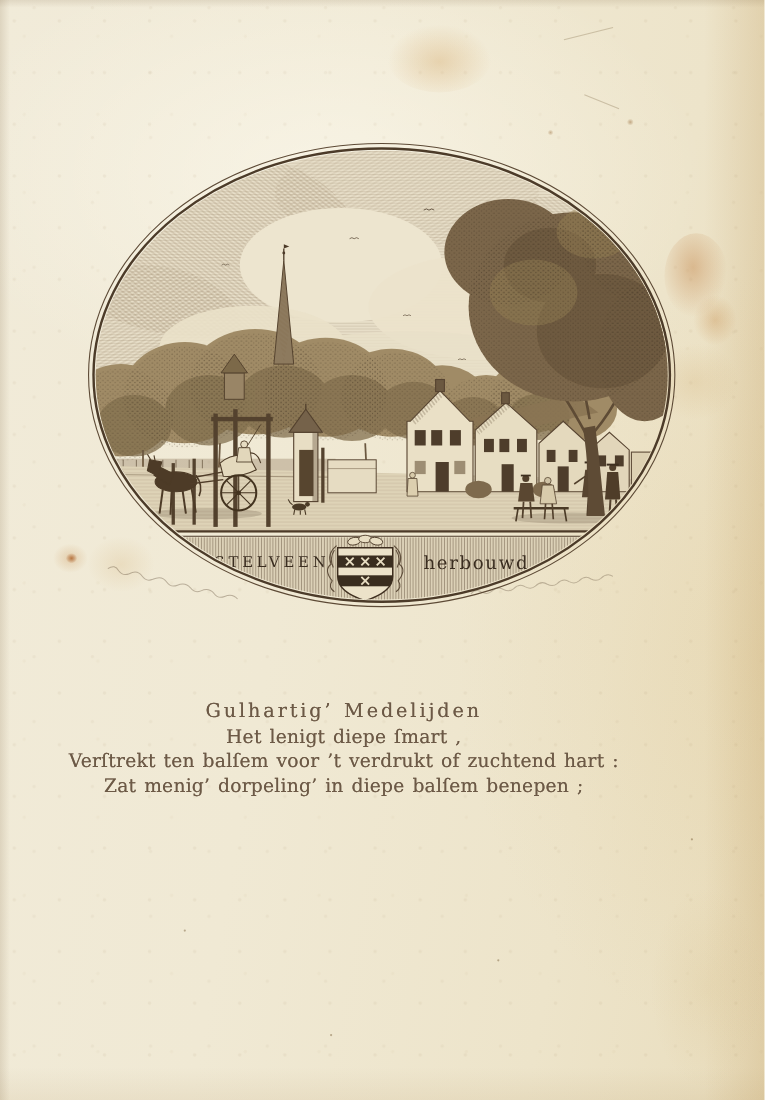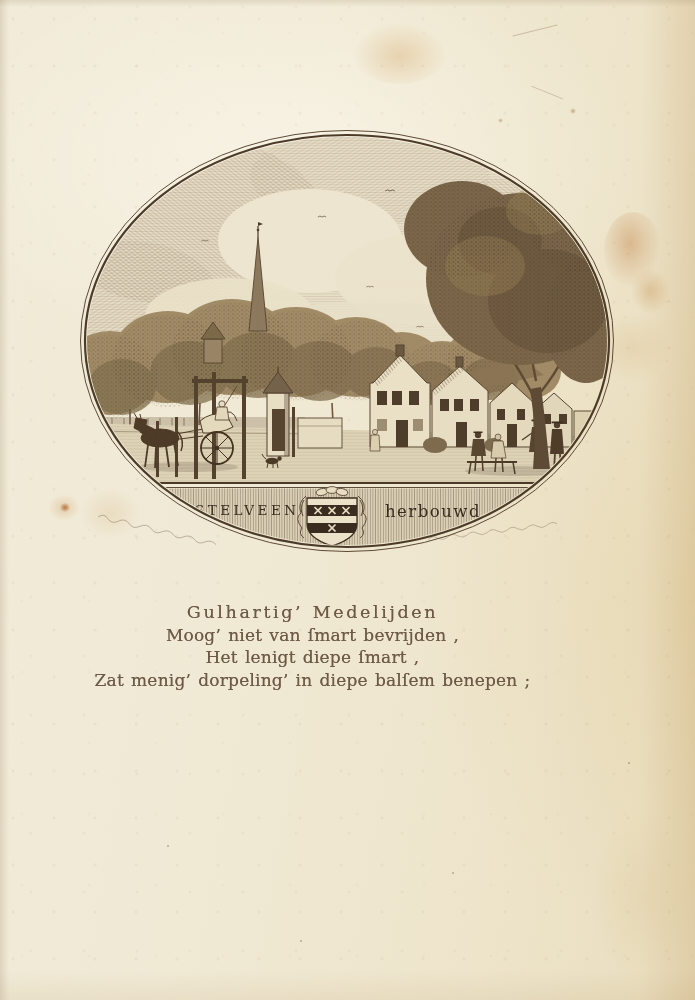--- a/index.html
+++ b/index.html
@@ -36,21 +36,21 @@
   .s9{left:570px;top:108px;width:6px;height:6px;background:radial-gradient(circle, rgba(150,105,55,.5), transparent 75%);}
   .s10{left:498px;top:118px;width:5px;height:5px;background:radial-gradient(circle, rgba(150,105,55,.45), transparent 75%);}
   .scratch{position:absolute;background:rgba(135,115,80,.35);pointer-events:none;}
   .sc1{left:512px;top:30px;width:46px;height:1px;transform:rotate(-14deg);}
   .sc2{left:530px;top:92px;width:34px;height:1px;transform:rotate(22deg);}
   .dot{position:absolute;width:2px;height:2px;border-radius:50%;background:rgba(115,88,52,.45);pointer-events:none;}
 
   .plate-wrap{position:absolute;left:70px;top:121px;width:556px;height:462px;}
 
   .poem{
-    position:absolute;left:0px;top:601px;width:625px;
+    position:absolute;left:0px;top:636px;width:625px;
     text-align:center;color:#6c5946;font-size:17px;line-height:22.6px;
     text-shadow:0 0 .6px rgba(108,89,70,.75);
     letter-spacing:.2px;word-spacing:1.5px;
   }
   .poem-line{white-space:nowrap;}
   .poem-line.l1{letter-spacing:2.6px;font-size:17.5px;}
 </style>
 </head>
 <body>
 
@@ -438,17 +438,17 @@
       <path d="M0,0 q5,-6 10,-1 q5,4 10,0 q6,-6 12,-1 q5,4 10,0 q7,-6 13,-1 q5,4 10,0 q6,-5 12,-1 q5,4 10,0 q6,-5 12,-1 q5,4 10,0 q6,-5 12,-1"></path>
     </g>
     <g transform="translate(358,419) rotate(-4)" stroke="rgba(96,78,58,.34)" stroke-width=".9" fill="none">
       <path d="M0,0 q5,-5 10,-1 q5,3 9,0 q6,-5 11,-1 q5,3 9,0 q6,-5 11,-1 q5,3 9,0 q6,-5 11,-1 q5,3 9,0 q6,-5 11,-1 q5,3 9,0 q6,-5 11,-1 q5,3 9,0 q6,-5 11,-1"></path>
     </g>
   </svg>
   </div>
 
   <div class="poem">
     <div class="poem-line l1">Gulhartig’ Medelijden</div>
-    <div class="poem-line">Moog’ niet van ſmart bevrijden ,</div>
     <div class="poem-line">Het lenigt diepe ſmart ,</div>
+    <div class="poem-line">Verſtrekt ten balſem voor ’t verdrukt of zuchtend hart :</div>
     <div class="poem-line">Zat menig’ dorpeling’ in diepe balſem benepen ;</div>
   </div>
 </div>
 
 </body></html>

